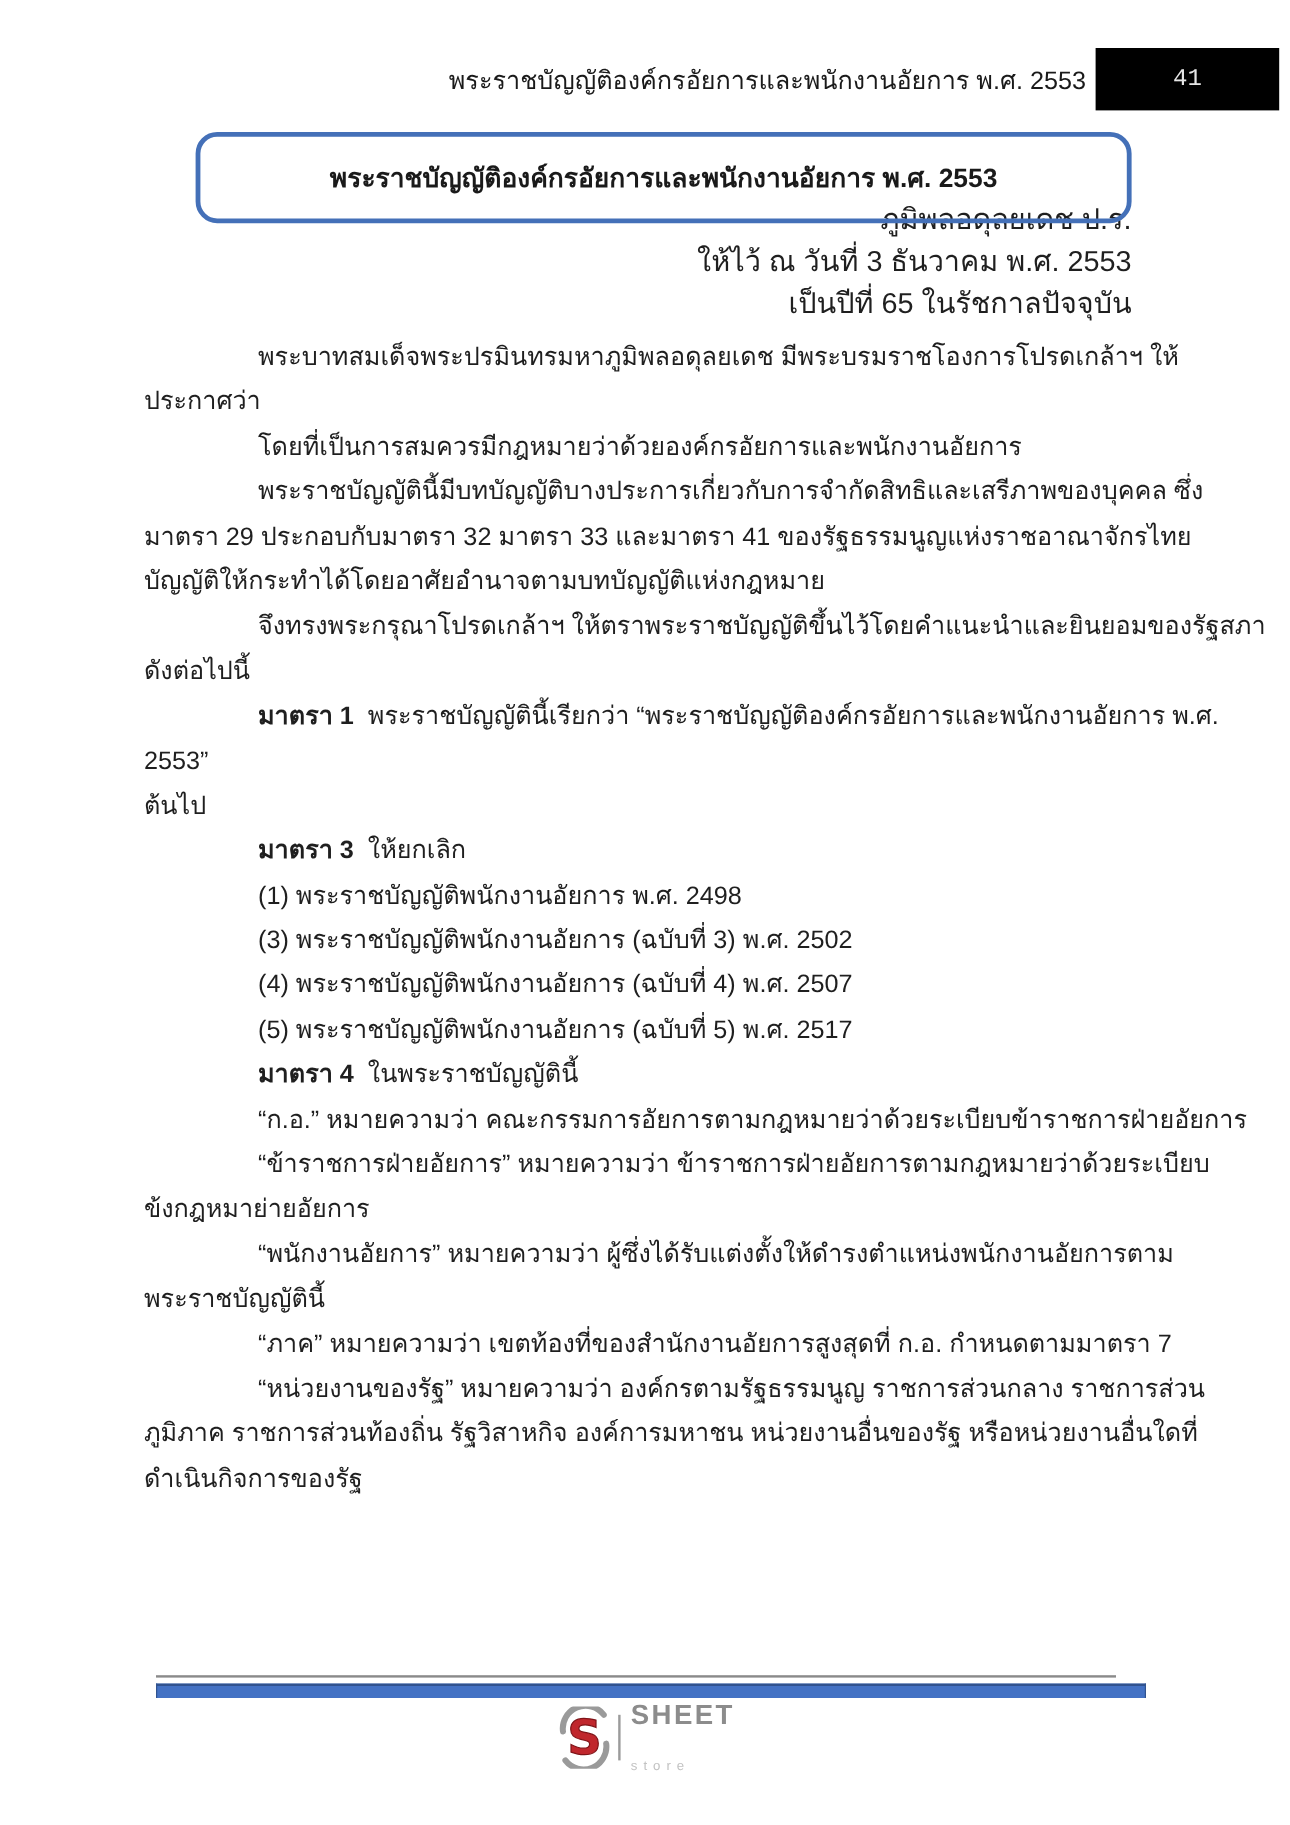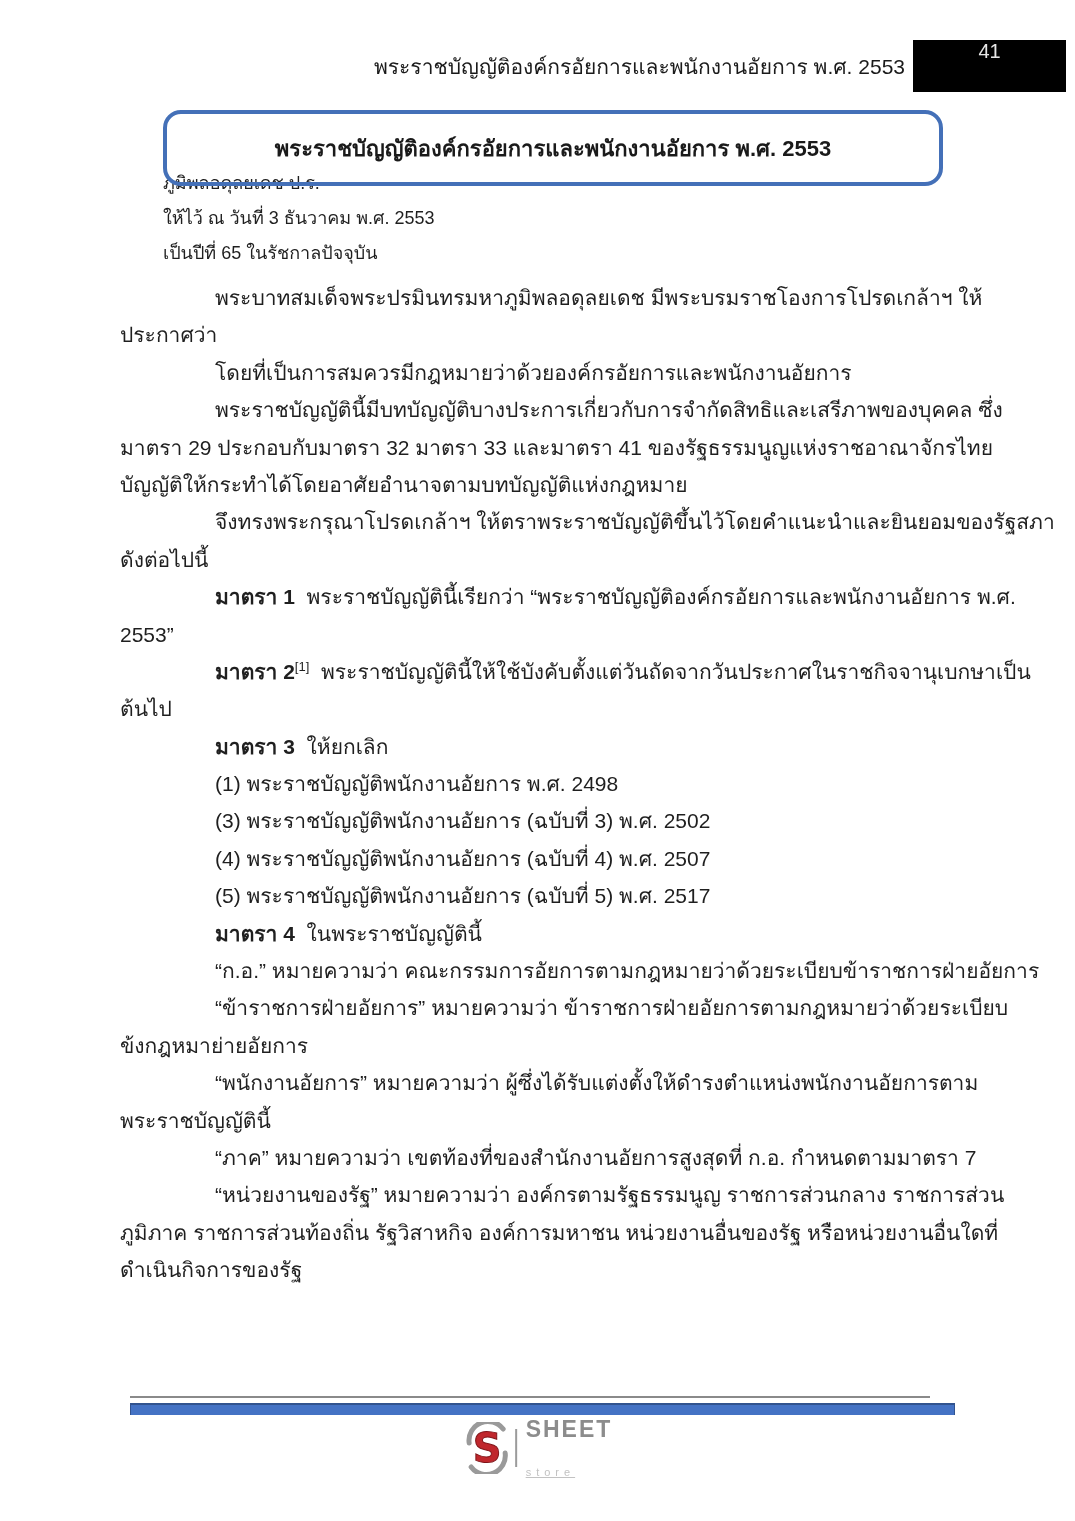--- a/index.html
+++ b/index.html
@@ -13,35 +13,36 @@
   }
   
   .running-head{
     position:absolute;top:40px;left:130px;width:775px;height:52px;
     display:flex;align-items:center;justify-content:flex-end;
     font-size:21px;color:#1a1a1a;
   }
   .page-num-box{
     position:absolute;top:40px;left:913px;width:153px;height:52px;
     background:#000000;color:#e6e6e6;
-    display:flex;align-items:flex-start;justify-content:center;
+    display:flex;align-items:center;justify-content:center;
     font-size:20px;
+    font-family:Liberation Mono, monospace;
   }
   
   .title-box{
     position:absolute;top:110px;left:163px;width:772px;height:68px;
     border:4px solid #4470b8;border-radius:18px;
     display:flex;align-items:center;justify-content:center;
     font-size:22px;font-weight:bold;color:#1a1a1a;
     background:transparent;z-index:2;
   }
   
   .preamble{
     position:absolute;top:166px;left:163px;width:780px;
-    text-align:left;font-size:18px;z-index:1;
+    text-align:right;font-size:24px;z-index:1;
   }
   .preamble .pline{line-height:35px;height:35px;}
   
   .doc-body{
     position:absolute;top:279px;left:120px;width:815px;
     font-size:21px;z-index:1;
   }
   .doc-body .line{
     line-height:37.4px;height:37.4px;white-space:nowrap;
   }
@@ -63,21 +64,21 @@
     display:flex;align-items:center;
   }
   .logo-mark{width:48px;height:52px;display:block;}
   .logo-divider{width:2px;height:38px;background:#9b9b9b;margin:0 9px 0 4px;}
   .logo-textwrap{display:flex;flex-direction:column;gap:12px;}
   .logo-name{
     font-size:23px;font-weight:bold;color:#8c8c8c;letter-spacing:2px;
     line-height:24px;
   }
   .logo-sub{
-    font-size:11px;color:#c2c2c2;letter-spacing:5px;line-height:12px;margin-top:13px;text-decoration:underline;
+    font-size:11px;color:#c2c2c2;letter-spacing:5px;line-height:12px;margin-top:13px;
   }
 </style>
 </head>
 <body>
 
 <div class="page">
 
   <div class="running-head">พระราชบัญญัติองค์กรอัยการและพนักงานอัยการ พ.ศ. 2553</div>
   <div class="page-num-box">
     <span>41</span>
@@ -97,21 +98,20 @@
       <div class="line indent">พระบาทสมเด็จพระปรมินทรมหาภูมิพลอดุลยเดช  มีพระบรมราชโองการโปรดเกล้าฯ ให้</div>
       <div class="line">ประกาศว่า</div>
       <div class="line indent">โดยที่เป็นการสมควรมีกฎหมายว่าด้วยองค์กรอัยการและพนักงานอัยการ</div>
       <div class="line indent">พระราชบัญญัตินี้มีบทบัญญัติบางประการเกี่ยวกับการจำกัดสิทธิและเสรีภาพของบุคคล ซึ่ง</div>
       <div class="line">มาตรา 29 ประกอบกับมาตรา 32 มาตรา 33 และมาตรา 41 ของรัฐธรรมนูญแห่งราชอาณาจักรไทย</div>
       <div class="line">บัญญัติให้กระทำได้โดยอาศัยอำนาจตามบทบัญญัติแห่งกฎหมาย</div>
       <div class="line indent">จึงทรงพระกรุณาโปรดเกล้าฯ ให้ตราพระราชบัญญัติขึ้นไว้โดยคำแนะนำและยินยอมของรัฐสภา</div>
       <div class="line">ดังต่อไปนี้</div>
       <div class="line indent"><span class="bold">มาตรา 1</span>&nbsp; พระราชบัญญัตินี้เรียกว่า “พระราชบัญญัติองค์กรอัยการและพนักงานอัยการ พ.ศ.</div>
       <div class="line">2553”</div>
-      <div class="line indent"><span class="bold">มาตรา 2</span><sup>[1]</sup>&nbsp; พระราชบัญญัตินี้ให้ใช้บังคับตั้งแต่วันถัดจากวันประกาศในราชกิจจานุเบกษาเป็น</div>
       <div class="line">ต้นไป</div>
       <div class="line indent"><span class="bold">มาตรา 3</span>&nbsp; ให้ยกเลิก</div>
       <div class="line indent">(1) พระราชบัญญัติพนักงานอัยการ พ.ศ. 2498</div>
       <div class="line indent">(3) พระราชบัญญัติพนักงานอัยการ (ฉบับที่ 3) พ.ศ. 2502</div>
       <div class="line indent">(4) พระราชบัญญัติพนักงานอัยการ (ฉบับที่ 4) พ.ศ. 2507</div>
       <div class="line indent">(5) พระราชบัญญัติพนักงานอัยการ (ฉบับที่ 5) พ.ศ. 2517</div>
       <div class="line indent"><span class="bold">มาตรา 4</span>&nbsp; ในพระราชบัญญัตินี้</div>
       <div class="line indent">“ก.อ.” หมายความว่า คณะกรรมการอัยการตามกฎหมายว่าด้วยระเบียบข้าราชการฝ่ายอัยการ</div>
       <div class="line indent">“ข้าราชการฝ่ายอัยการ” หมายความว่า ข้าราชการฝ่ายอัยการตามกฎหมายว่าด้วยระเบียบ</div>
       <div class="line">ข้งกฎหมาย่ายอัยการ</div>

